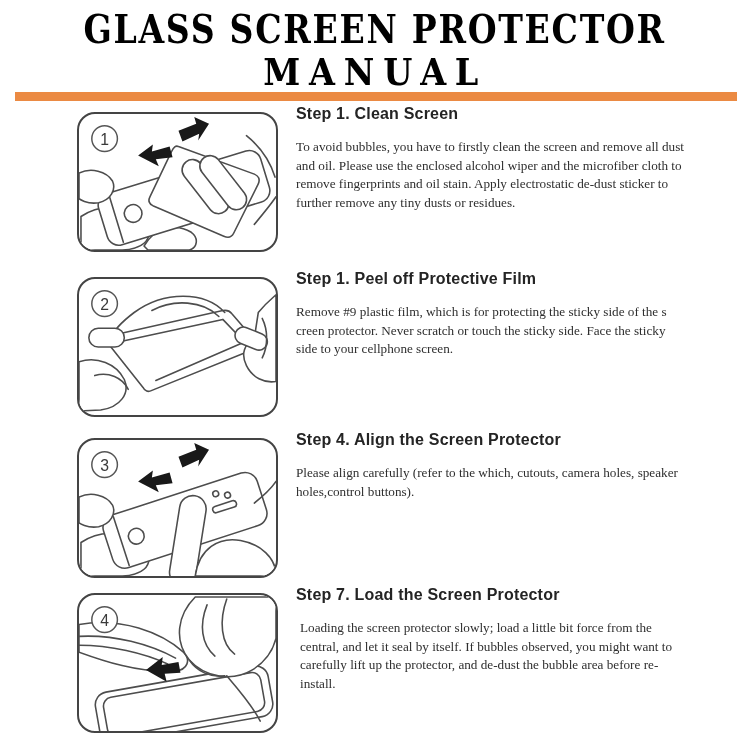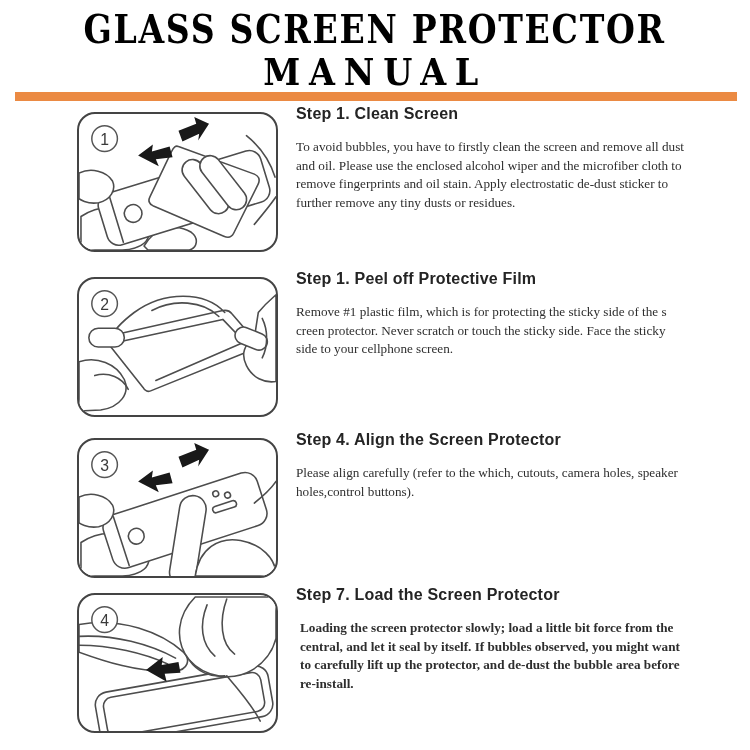--- a/index.html
+++ b/index.html
@@ -17,21 +17,21 @@
 
   
   .step{position:absolute;left:77px;width:640px;height:140px;}
   .illus{position:absolute;left:0;top:0;width:197px;height:136px;border:2px solid #444444;
          border-radius:18px;background:#fff;overflow:hidden;}
   .illus svg{position:absolute;left:0;top:0;width:100%;height:100%;}
   .stext{position:absolute;left:219px;top:-7px;width:392px;}
   .sheading{margin:0 0 15px 0;font-family:"Liberation Sans",sans-serif;font-weight:bold;
             font-size:16px;color:#242424;letter-spacing:.2px;}
   .sbody{margin:0;font-family:"Liberation Serif",serif;font-size:13.2px;line-height:1.42;color:#2e2e2e;}
-  .sbody.indent{padding-left:4px;font-weight:bold;}
+  .sbody.indent{padding-left:4px;}
 
   
   .s{fill:#ffffff;stroke:#4d4d4d;stroke-width:1.6;stroke-linecap:round;stroke-linejoin:round;}
   .o{fill:none;stroke:#4d4d4d;stroke-width:1.6;stroke-linecap:round;stroke-linejoin:round;}
   .a{fill:#191919;stroke:none;}
   .badge{fill:#ffffff;stroke:#565656;stroke-width:1.5;}
   .badge-num{font-family:"Liberation Sans",sans-serif;font-size:16px;fill:#3a3a3a;}
 </style>
 </head>
 <body>
@@ -85,21 +85,21 @@
         <rect class="s" x="10" y="50" width="36" height="19" rx="9.5"></rect>
         <path class="s" d="M182,34 C190,24 198,18 200,16 L200,104 C188,106 176,100 170,88 C164,76 168,66 178,60 Z"></path>
         <rect class="s" x="158" y="52" width="34" height="17" rx="8.5" transform="rotate(22 175 60)"></rect>
         <path class="o" d="M186,40 C192,52 192,68 186,80"></path>
         <circle class="badge" cx="26" cy="25" r="13"></circle>
         <text class="badge-num" x="26" y="31" text-anchor="middle">2</text>
       </svg>
     </div>
     <div class="stext">
       <h2 class="sheading">Step 1. Peel off Protective Film</h2>
-      <p class="sbody">Remove #1 plastic film, which is for protecting the sticky side of the s creen protector. Never scratch or touch the sticky side. Face the sticky side to your cellphone screen.</p>
+      <p class="sbody">Remove #9 plastic film, which is for protecting the sticky side of the s creen protector. Never scratch or touch the sticky side. Face the sticky side to your cellphone screen.</p>
     </div>
   </section>
 
   <section class="step" style="top:438px">
     <div class="illus">
       <svg viewBox="0 0 200 138" preserveAspectRatio="none">
         <path class="s" d="M2,104 C26,88 58,94 70,116 C74,128 64,137 44,138 L2,138 Z"></path>
         <g transform="rotate(-18 100 84)">
           <rect class="s" x="26" y="56" width="164" height="56" rx="13"></rect>
           <line class="o" x1="40" y1="58" x2="40" y2="110"></line>

